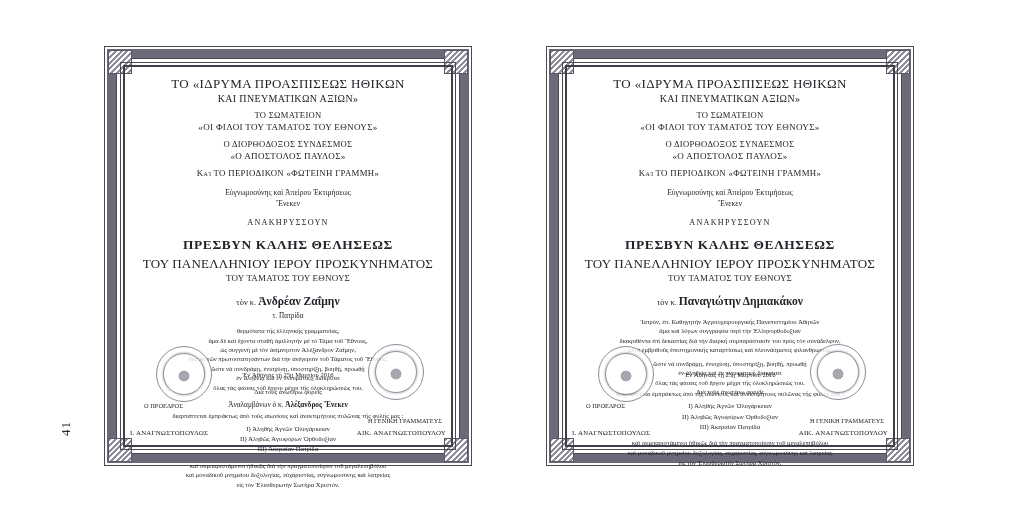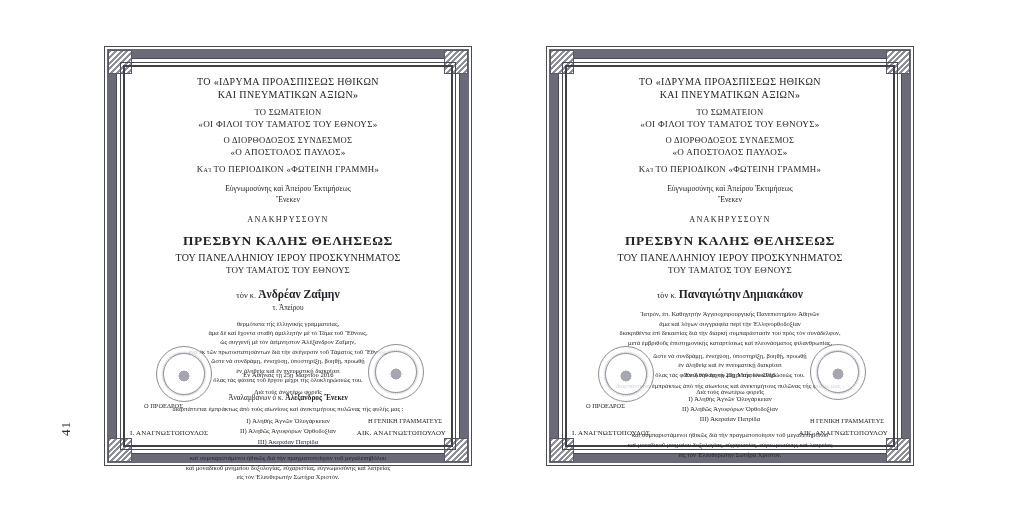--- a/index.html
+++ b/index.html
@@ -86,39 +86,39 @@
     position: absolute;
     left: 26px;
     right: 26px;
     top: 26px;
     bottom: 26px;
     text-align: center;
     color: #23232a;
     line-height: 1.28;
   }
 
-  .l-head1 { font-size: 10px; letter-spacing: .35px; font-variant: small-caps; margin-top: 4px; }
+  .l-head1 { font-size: 13px; letter-spacing: .35px; font-variant: small-caps; margin-top: 4px; }
   .l-head1b { font-size: 10px; letter-spacing: .35px; font-variant: small-caps; }
   .l-head2 { font-size: 8.6px; letter-spacing: .3px; font-variant: small-caps; margin-top: 5px; }
   .l-head3 { font-size: 9.1px; letter-spacing: .3px; font-variant: small-caps; margin-top: 1px; }
   .l-head4 { font-size: 8.6px; letter-spacing: .3px; font-variant: small-caps; margin-top: 5px; }
   .l-head5 { font-size: 9.1px; letter-spacing: .3px; font-variant: small-caps; margin-top: 1px; }
   .l-head6 { font-size: 8.8px; letter-spacing: .3px; font-variant: small-caps; margin-top: 5px; text-align: center; }
 
   .l-reason { font-size: 7.6px; margin-top: 9px; }
   .l-declare { font-size: 8.2px; letter-spacing: 1.2px; margin-top: 10px; font-variant: small-caps; text-align: center; }
 
   .l-title {
     font-size: 13.4px;
     font-weight: bold;
     letter-spacing: .6px;
     margin-top: 7px;
     font-variant: small-caps;
   }
-  .l-sub1 { font-size: 10px; letter-spacing: .2px; margin-top: 3px; font-variant: small-caps; }
+  .l-sub1 { font-size: 13px; letter-spacing: .2px; margin-top: 3px; font-variant: small-caps; }
   .l-sub2 { font-size: 9px; letter-spacing: .2px; font-variant: small-caps; }
 
   .l-honoree-pre { font-size: 8.4px; margin-top: 10px; }
   .l-honoree {
     font-size: 11.6px;
     font-weight: bold;
     margin-top: 1px;
     display: inline-block;
   }
   .l-honoree-role { font-size: 7.2px; margin-top: 2px; }
@@ -233,21 +233,21 @@
 
     <div class="l-declare">ΑΝΑΚΗΡΥΣΣΟΥΝ</div>
     <div class="l-title">ΠΡΕΣΒΥΝ ΚΑΛΗΣ ΘΕΛΗΣΕΩΣ</div>
     <div class="l-sub1">ΤΟΥ ΠΑΝΕΛΛΗΝΙΟΥ ΙΕΡΟΥ ΠΡΟΣΚΥΝΗΜΑΤΟΣ</div>
     <div class="l-sub2">ΤΟΥ ΤΑΜΑΤΟΣ ΤΟΥ ΕΘΝΟΥΣ</div>
 
     <div class="l-honoree-pre">
       <span>τὸν κ.</span>
       <span class="l-honoree">Ἀνδρέαν Ζαΐμην</span>
     </div>
-    <div class="l-honoree-role">τ. Ἀπείρου</div>
+    <div class="l-honoree-role">τ. Πατρίδα</div>
 
     <div class="body-para">
       <div>θερμότατα τῆς ἑλληνικῆς γραμματείας,</div>
       <div>ἅμα δὲ καὶ ἔχοντα σταθὴ ἁμιλλητὴν μὲ τὸ Τάμα τοῦ Ἔθνους,</div>
       <div>ὡς συγγενῆ μὲ τὸν ἀείμνηστον Ἀλέξανδρον Ζαΐμην,</div>
       <div>ἔνα ἐκ τῶν πρωτοστατησάντων διὰ τὴν ἀνέγερσιν τοῦ Τάματος τοῦ Ἔθνους,</div>
       <div>ὥστε νὰ συνδράμῃ, ἐνισχύσῃ, ὑποστηρίξῃ, βοηθῇ, προωθῇ</div>
       <div>ἐν ἀληθείᾳ καὶ ἐν πνευματικῇ διακρίσει</div>
       <div>ὅλας τὰς φάσεις τοῦ ἔργου μέχρι τῆς ὁλοκληρώσεώς του.</div>
     </div>

